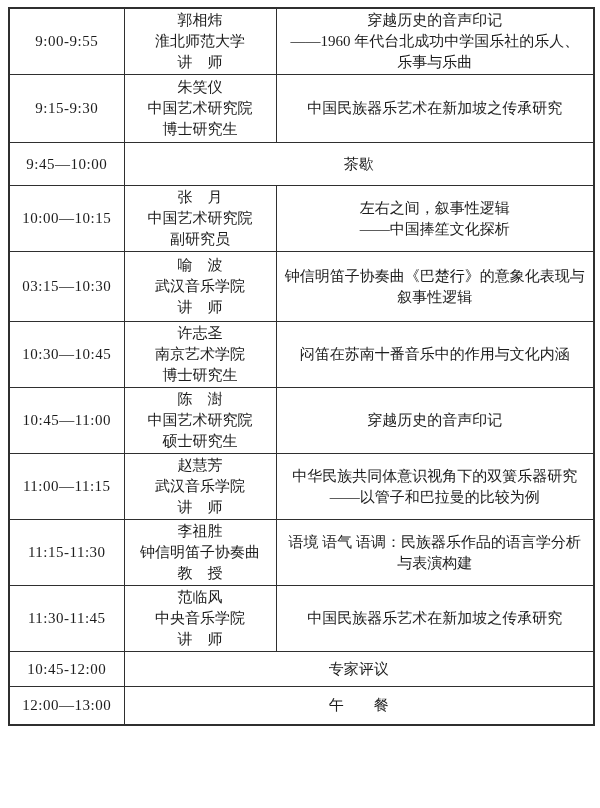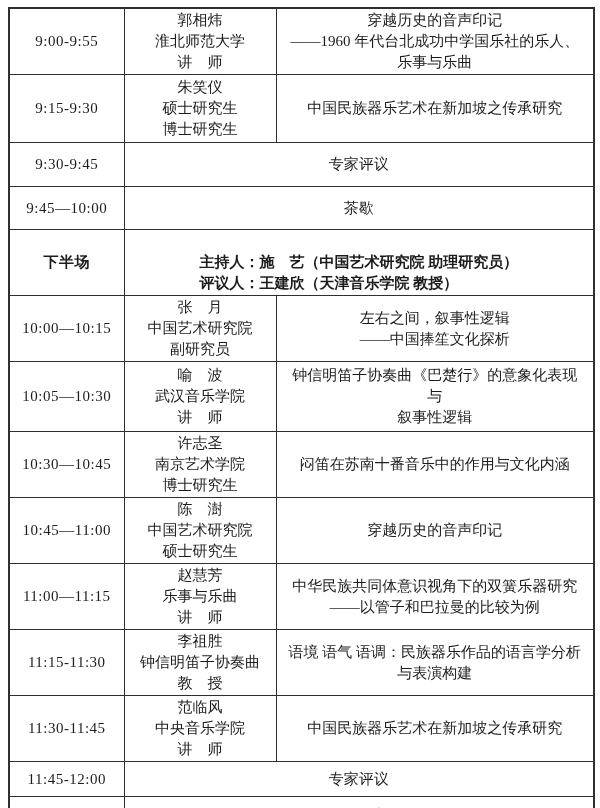--- a/index.html
+++ b/index.html
@@ -20,21 +20,21 @@
     margin: 7px 0 0 8px;
     width: 585px;
     border: 2px solid #2f2f2f;
   }
   td {
     border: 1px solid #2f2f2f;
     text-align: center;
     vertical-align: middle;
     font-size: 15px;
     line-height: 21px;
-    padding: 1px 12px;
+    padding: 1px 4px;
     white-space: pre-line;
     overflow: hidden;
   }
   col.c-time { width: 115px; }
   col.c-presenter { width: 152px; }
   col.c-title { width: 318px; }
   td.time-cell { letter-spacing: 0.5px; }
   tr.bold-row td { font-weight: bold; font-size: 15px; }
   .host-lines {
     display: inline-block;
@@ -59,54 +59,43 @@
 淮北师范大学
 讲　师</td>
     <td>穿越历史的音声印记
 ——1960 年代台北成功中学国乐社的乐人、
 乐事与乐曲</td>
   </tr>
 
   <tr style="height:68px">
     <td class="time-cell">9:15-9:30</td>
     <td>朱笑仪
-硕士研究生
+中国艺术研究院
 博士研究生</td>
     <td>中国民族器乐艺术在新加坡之传承研究</td>
   </tr>
 
-  <tr style="height:44px">
-    <td class="time-cell">9:30-9:45</td>
-    <td colspan="2">专家评议</td>
-  </tr>
 
   <tr style="height:43px">
     <td class="time-cell">9:45—10:00</td>
     <td colspan="2">茶歇</td>
   </tr>
 
-  <tr class="bold-row" style="height:62px">
-    <td class="time-cell">下半场</td>
-    <td colspan="2">
-      <span class="host-lines">主持人：施　艺（中国艺术研究院 助理研究员）
-评议人：王建欣（天津音乐学院 教授）</span>
-    </td>
-  </tr>
 
   <tr style="height:66px">
     <td class="time-cell">10:00—10:15</td>
     <td>张　月
 中国艺术研究院
 副研究员</td>
     <td>左右之间，叙事性逻辑
 ——中国捧笙文化探析</td>
   </tr>
 
   <tr style="height:70px">
-    <td class="time-cell">10:05—10:30</td>
+    <td class="time-cell">03:15—10:30</td>
     <td>喻　波
 武汉音乐学院
 讲　师</td>
     <td>钟信明笛子协奏曲《巴楚行》的意象化表现与
 叙事性逻辑</td>
   </tr>
 
   <tr style="height:65px">
     <td class="time-cell">10:30—10:45</td>
     <td>许志圣
@@ -119,21 +108,21 @@
     <td class="time-cell">10:45—11:00</td>
     <td>陈　澍
 中国艺术研究院
 硕士研究生</td>
     <td>穿越历史的音声印记</td>
   </tr>
 
   <tr style="height:59px">
     <td class="time-cell">11:00—11:15</td>
     <td>赵慧芳
-乐事与乐曲
+武汉音乐学院
 讲　师</td>
     <td>中华民族共同体意识视角下的双簧乐器研究
 ——以管子和巴拉曼的比较为例</td>
   </tr>
 
   <tr style="height:61px">
     <td class="time-cell">11:15-11:30</td>
     <td>李祖胜
 钟信明笛子协奏曲
 教　授</td>
@@ -143,21 +132,21 @@
 
   <tr style="height:59px">
     <td class="time-cell">11:30-11:45</td>
     <td>范临风
 中央音乐学院
 讲　师</td>
     <td>中国民族器乐艺术在新加坡之传承研究</td>
   </tr>
 
   <tr style="height:35px">
-    <td class="time-cell">11:45-12:00</td>
+    <td class="time-cell">10:45-12:00</td>
     <td colspan="2">专家评议</td>
   </tr>
 
   <tr style="height:38px">
     <td class="time-cell">12:00—13:00</td>
     <td colspan="2">午　　餐</td>
   </tr>
 </tbody>
   </table>
 

